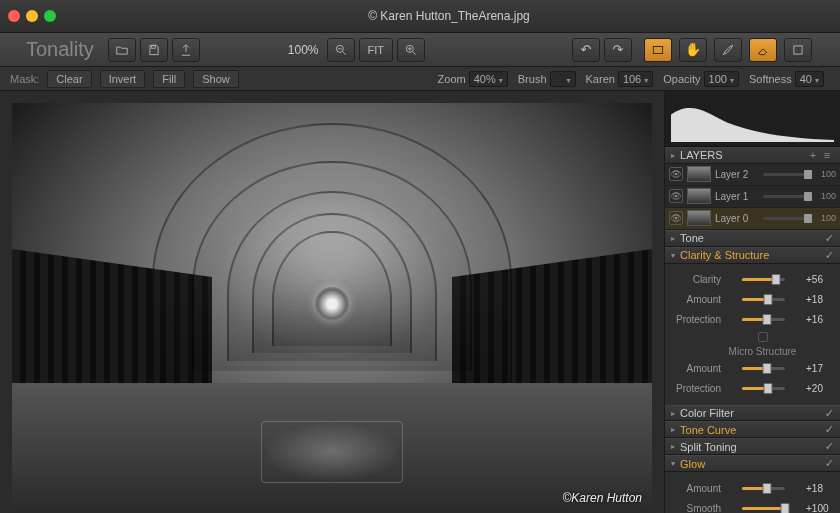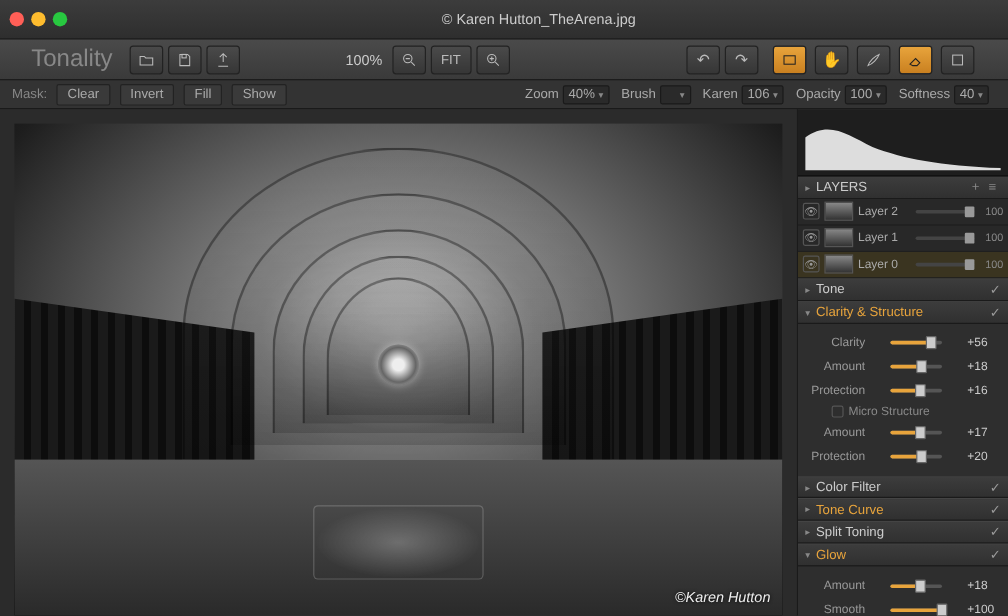--- a/index.html
+++ b/index.html
@@ -69,21 +69,21 @@
 
 .controls { padding: 6px 8px; }
 .crow { display: flex; align-items: center; height: 20px; gap: 21px; }
 .crow .clbl { width: 48px; text-align: right; font-size: 10px; color: #999; }
 .slider { flex: 1; height: 3px; background: #555; border-radius: 2px; position: relative; }
 .slider .fill { position: absolute; left: 0; top: 0; bottom: 0; background: #e8a43c; border-radius: 2px; }
 .slider .knob { position: absolute; top: -4px; width: 9px; height: 11px; background: #ccc; border: 1px solid #666; border-radius: 1px; transform: translateX(-50%); }
 .cval { width: 26px; font-size: 10px; color: #ccc; }
 .subh { text-align: center; font-size: 10px; color: #777; margin: 4px 0 2px; display: flex; align-items: center; gap: 4px; justify-content: center; }
 .subh::before, .subh::after { content: ""; flex: 1; height: 1px; background: #3a3a3a; }
-.chkrow { display: flex; align-items: center; font-size: 10px; color: #888; margin: 2px 0 2px 20px; gap: 4px; }
+.chkrow { display: flex; align-items: center; font-size: 10px; color: #888; margin: 2px 0 2px 20px; gap: 4px; flex-direction: column; }
 .chk { width: 10px; height: 10px; border: 1px solid #555; border-radius: 2px; }
 .check { color: #999; font-size: 11px; }
 </style>
 </head>
 <body>
 
 <div class="titlebar">
   <div class="traffic">
     <div class="tl r"></div>
     <div class="tl y"></div>

